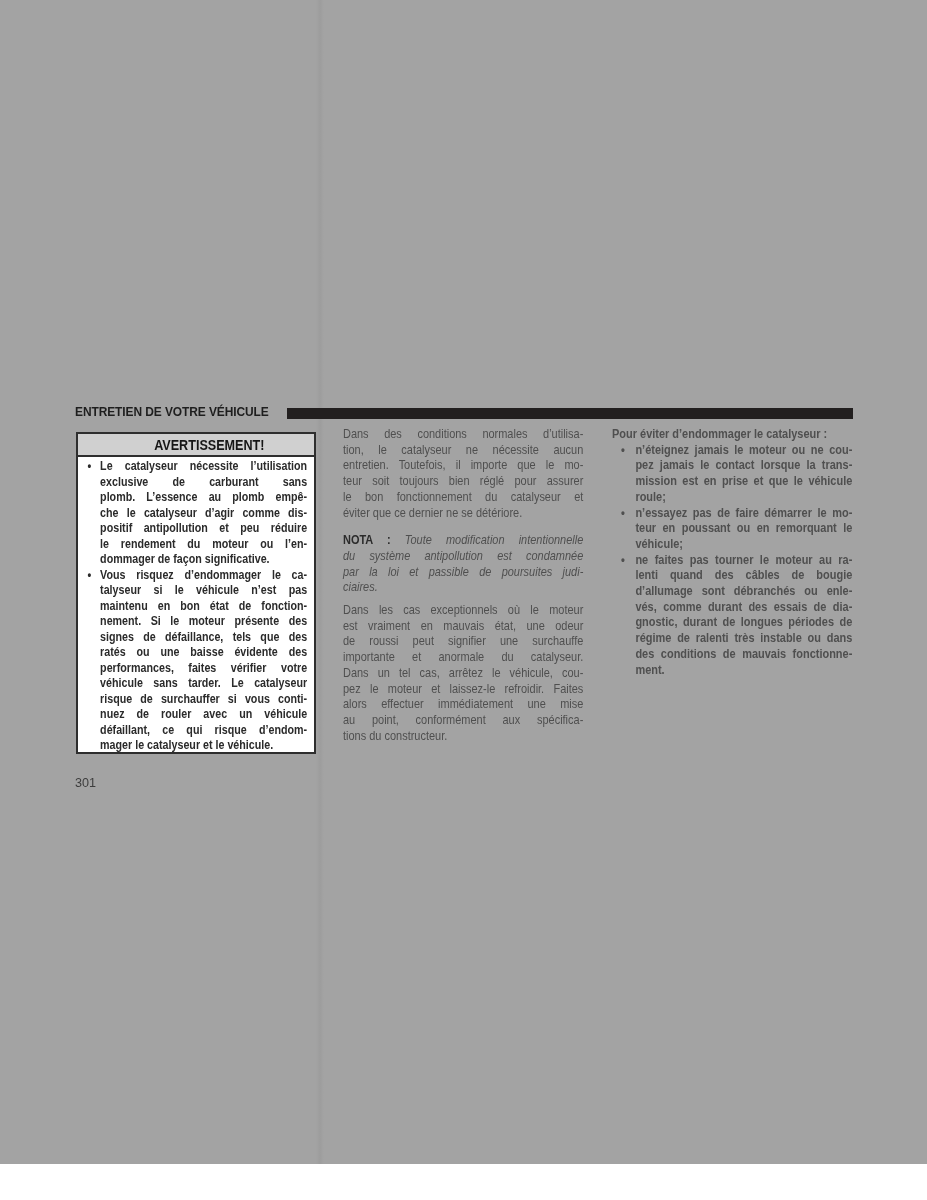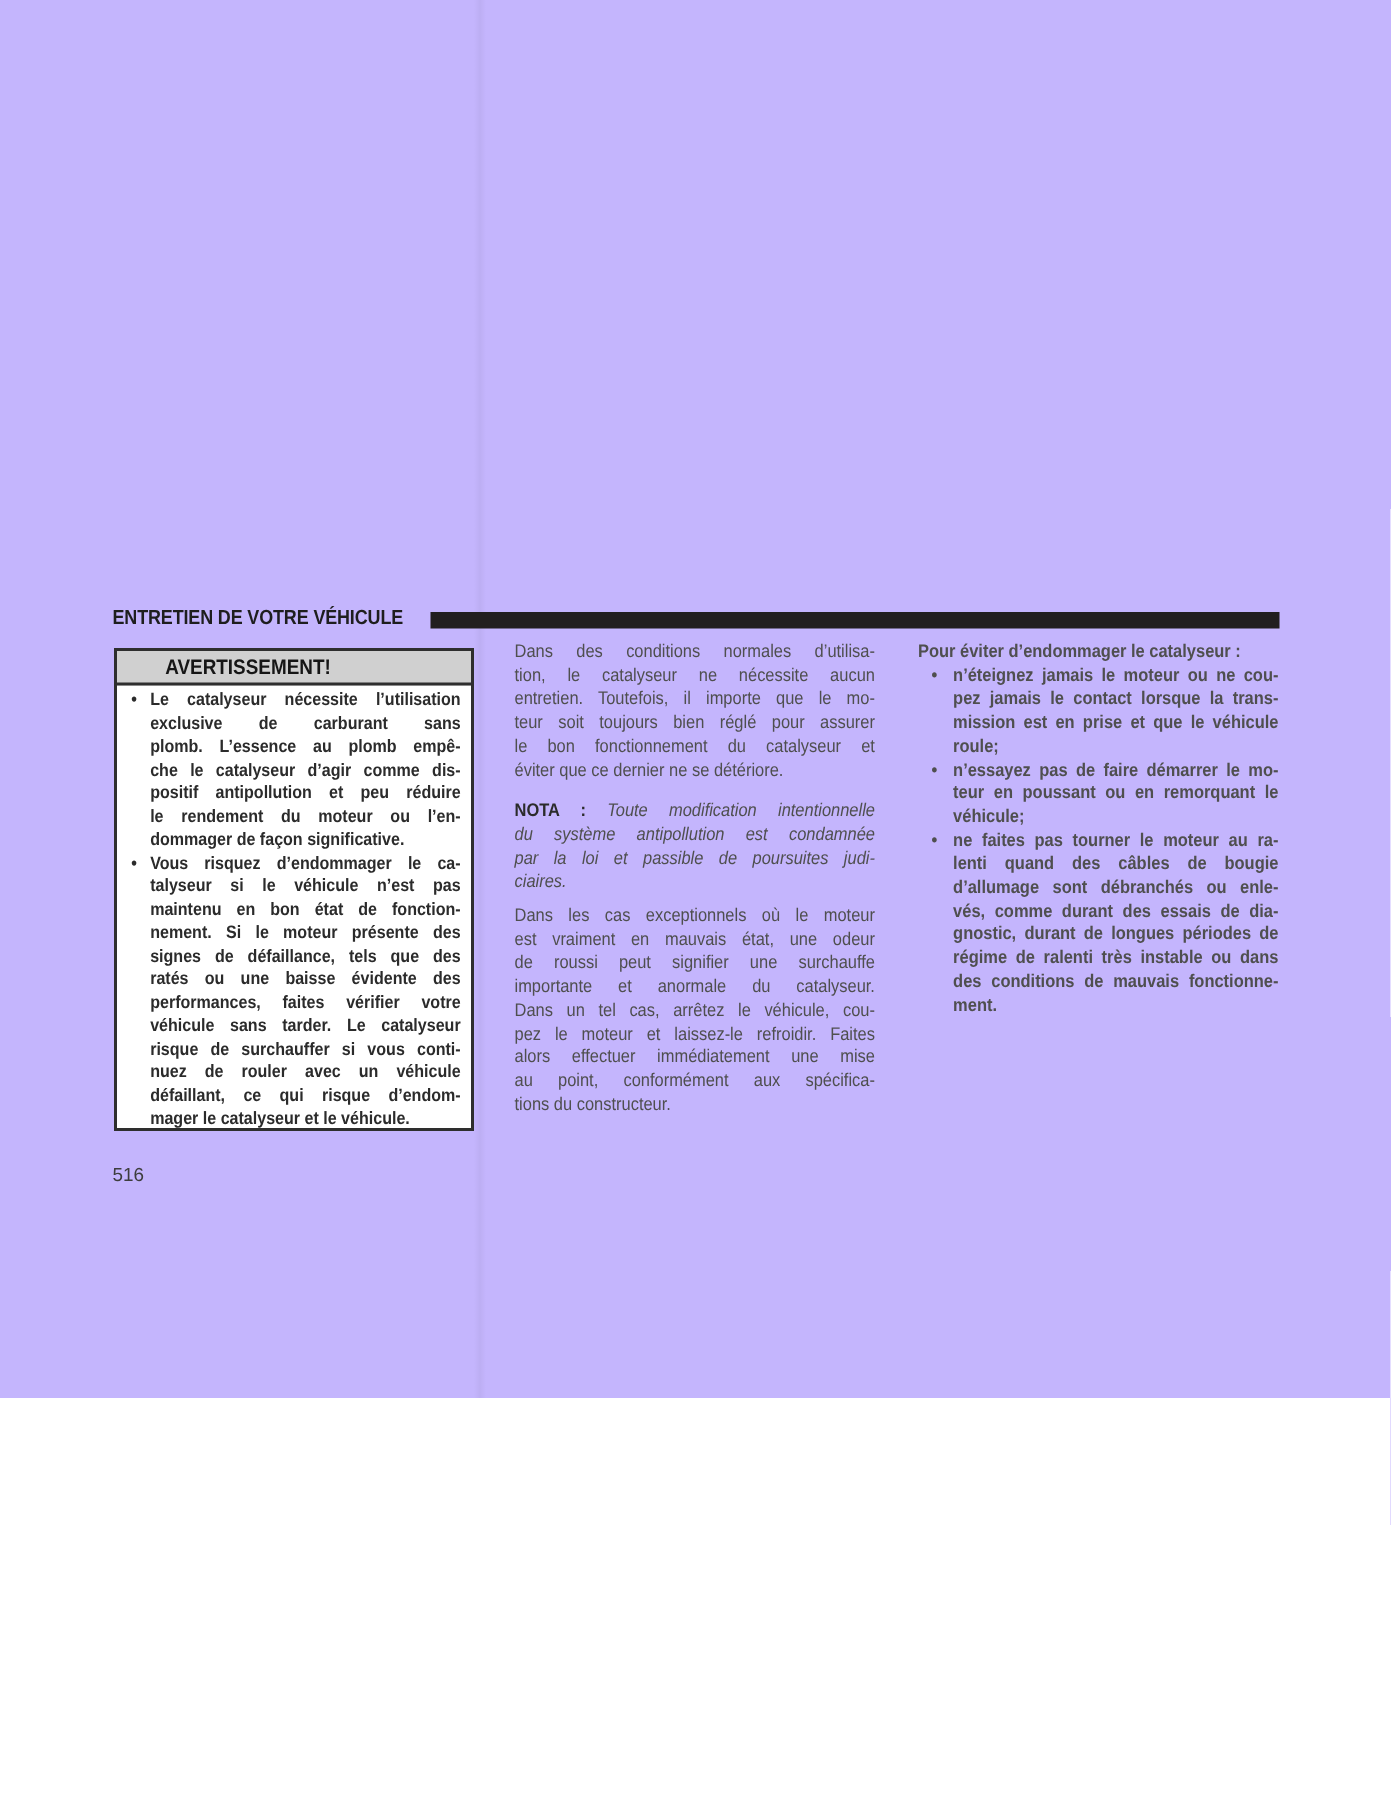--- a/index.html
+++ b/index.html
@@ -1,20 +1,20 @@
 <!DOCTYPE html>
 <html style="--header_bar: #221f1f; --warning_title_bg: #d0d0d0; --border: #2e2e2e; --text: #4f4f4f; --text_bold: #2b2b2b; --text_header: #1e1e1e;"><head>
 <meta charset="utf-8">
 <style>
   html, body { margin: 0; padding: 0; background: #ffffff; }
   .page {
     position: relative;
     width: 927px;
-    height: 932px;
-    background: #c4b5fd;
+    height: 1164px;
+    background: #a3a3a3;
     overflow: hidden;
     font-family: "Liberation Sans", sans-serif;
     -webkit-font-smoothing: antialiased;
   }
   .gutter-line {
     position: absolute;
     left: 316px; top: 0;
     width: 8px; height: 1200px;
     background: linear-gradient(90deg, rgba(0,0,0,0) 0%, rgba(0,0,0,0.04) 50%, rgba(0,0,0,0) 100%);
   }
@@ -42,20 +42,21 @@
     left: 76px; top: 432px;
     width: 240px; height: 322px;
     border: 2px solid var(--border, #2e2e2e);
     box-sizing: border-box;
     background: #ffffff;
   }
   .warning-title {
     height: 21px;
     background: var(--warning_title_bg, #d0d0d0);
     border-bottom: 2px solid var(--border, #2e2e2e);
+    text-align: center;
     line-height: 21px;
     padding-left: 26px;
   }
   .warning-title-text {
     display: inline-block;
     font-size: 14px;
     font-weight: bold;
     color: #161616;
     transform: scaleX(0.9);
     transform-origin: 50% 50%;
@@ -221,15 +222,15 @@
             <div class="jline">vés, comme durant des essais de dia-</div>
             <div class="jline">gnostic, durant de longues périodes de</div>
             <div class="jline">régime de ralenti très instable ou dans</div>
             <div class="jline">des conditions de mauvais fonctionne-</div>
             <div class="jline last">ment.</div>
           </div>
       </div>
     </div>
   </div>
 
-  <div class="page-number">516</div>
+  <div class="page-number">301</div>
 
 </div>
 
 </body></html>

